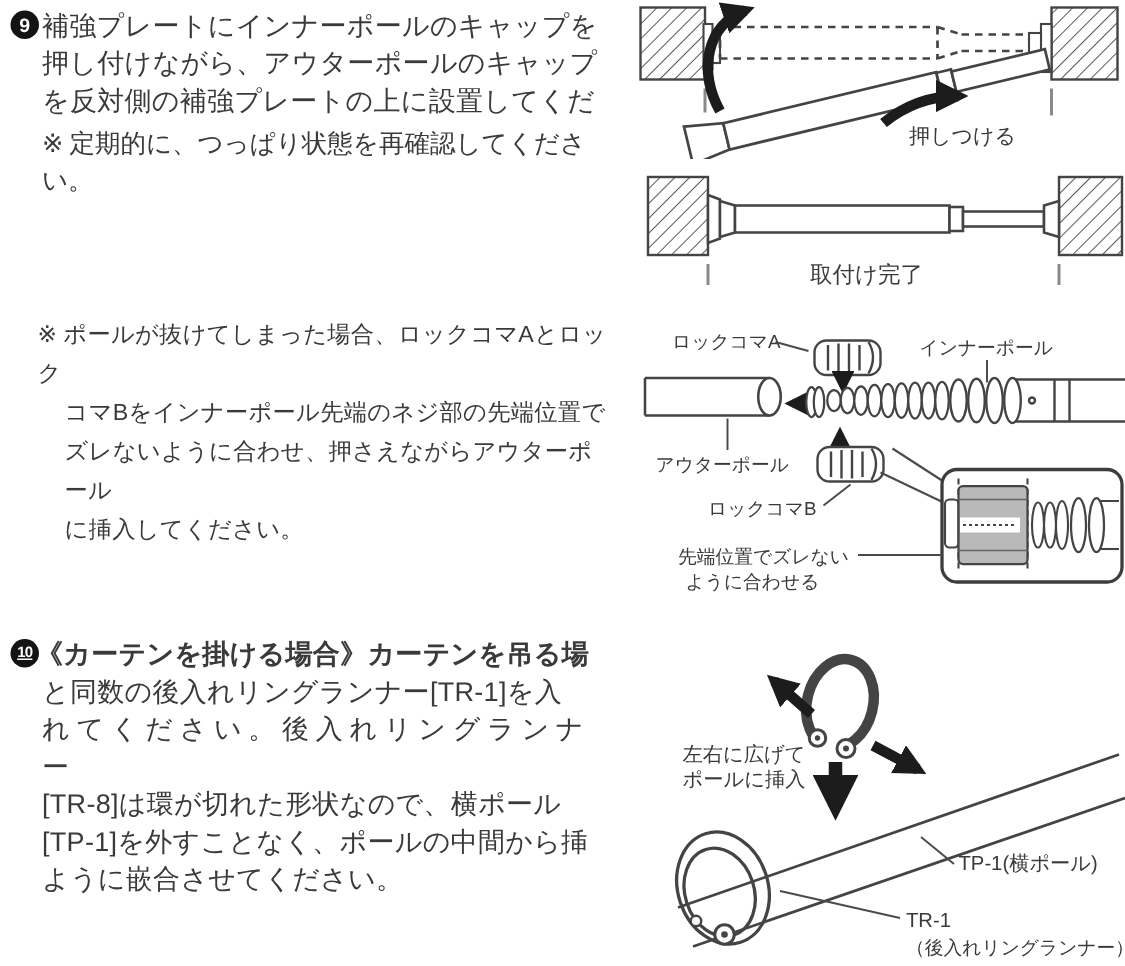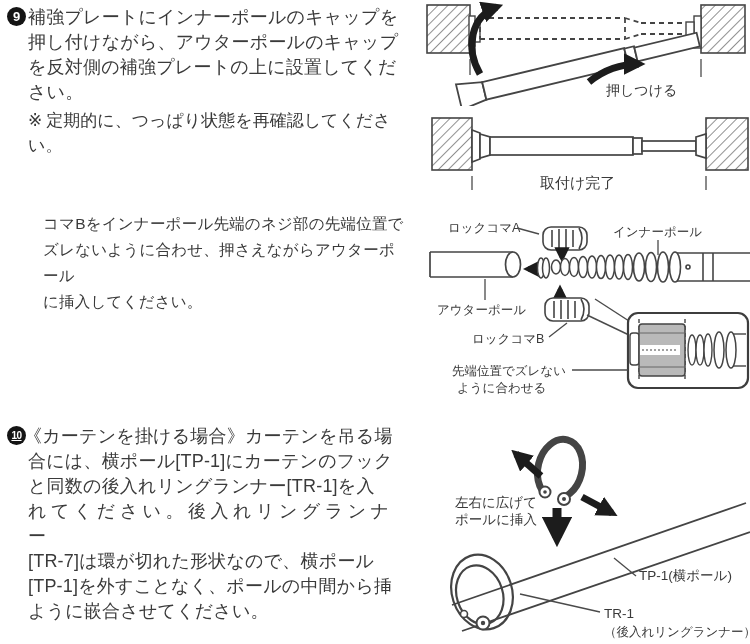--- a/index.html
+++ b/index.html
@@ -30,21 +30,20 @@
 </style>
 </head>
 <body>
 
 <div class="abs" style="left:7px;top:5px;width:400px;">
   <span class="badge b9">9</span>
   <div class="lines txt18">
     <div>補強プレートにインナーポールのキャップを</div>
     <div>押し付けながら、アウターポールのキャップ</div>
     <div>を反対側の補強プレートの上に設置してくだ</div>
-    <div>さい。</div>
     <div class="note-line"><span class="marker">※</span><span>定期的に、つっぱり状態を再確認してください。</span></div>
   </div>
 </div>
 
 <div class="abs" style="left:413px;top:0px;width:337px;height:106px;">
   <svg width="337" height="106" viewBox="0 0 337 106">
     <defs>
       <pattern id="hatchA" width="7" height="7" patternUnits="userSpaceOnUse" patternTransform="rotate(45)">
         <line x1="0" y1="0" x2="0" y2="7" stroke="#555" stroke-width="1.3"></line>
       </pattern>
@@ -111,20 +110,21 @@
       <rect x="60" y="29" width="143" height="18"></rect>
       <rect x="203" y="30" width="9" height="16"></rect>
       <rect x="212" y="33" width="54" height="10"></rect>
       <polygon points="266,29 276,26 276,50 266,47"></polygon>
     </g>
     <text x="110" y="80" font-size="15">取付け完了</text>
   </svg>
 </div>
 
 <div class="abs hang txt16" style="left:25px;top:211px;width:380px;">
+  <div class="first"><span class="marker">※</span><span>ポールが抜けてしまった場合、ロックコマAとロック</span></div>
   <div class="cont">コマBをインナーポール先端のネジ部の先端位置で</div>
   <div class="cont">ズレないように合わせ、押さえながらアウターポール</div>
   <div class="cont">に挿入してください。</div>
 </div>
 
 <div class="abs" style="left:415px;top:203px;width:335px;height:197px;">
   <svg width="335" height="197" viewBox="0 0 335 197">
     <defs>
       <marker id="ahC" viewBox="0 0 10 10" refX="7" refY="5" markerWidth="3.4" markerHeight="3.4" orient="auto">
         <path d="M0,0 L10,5 L0,10 z" fill="#1c1c1c"></path>
@@ -220,25 +220,24 @@
 
     <text x="37" y="172" font-size="12.5">先端位置でズレない</text>
     <text x="42" y="189" font-size="12.5">ように合わせる</text>
     <line x1="157" y1="167" x2="213" y2="167" stroke="#4a4a4a" stroke-width="1.3"></line>
   </svg>
 </div>
 
 <div class="abs" style="left:7px;top:424px;width:400px;">
   <span class="badge b10">10</span>
   <div class="lines txt18">
-    <div style="margin-left:-4px;">《カーテンを掛ける場合》カーテンを吊る場</div>
-    <div>合には、横ポール[TP-1]にカーテンのフック</div>
+    <div style="margin-left:-4px;font-weight:bold;">《カーテンを掛ける場合》カーテンを吊る場</div>
     <div>と同数の後入れリングランナー[TR-1]を入</div>
     <div class="jspread">れてください。後入れリングランナー</div>
-    <div>[TR-7]は環が切れた形状なので、横ポール</div>
+    <div>[TR-8]は環が切れた形状なので、横ポール</div>
     <div>[TP-1]を外すことなく、ポールの中間から挿</div>
     <div>ように嵌合させてください。</div>
   </div>
 </div>
 
 <div class="abs" style="left:400px;top:420px;width:350px;height:224px;text-align:center;">
   <svg width="350" height="224" viewBox="0 0 350 224">
     <defs>
       <marker id="ahD" viewBox="0 0 10 10" refX="7" refY="5" markerWidth="3" markerHeight="3" orient="auto">
         <path d="M0,0 L10,5 L0,10 z" fill="#1c1c1c"></path>

